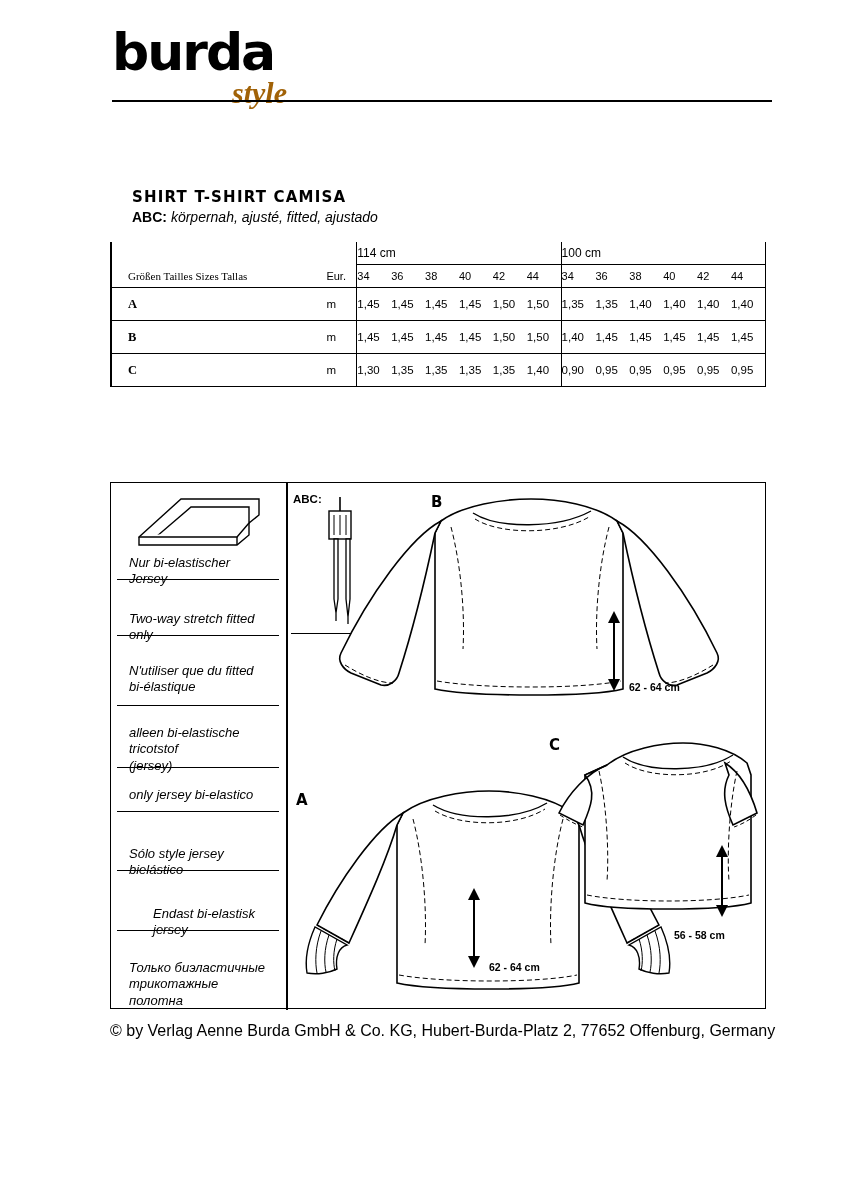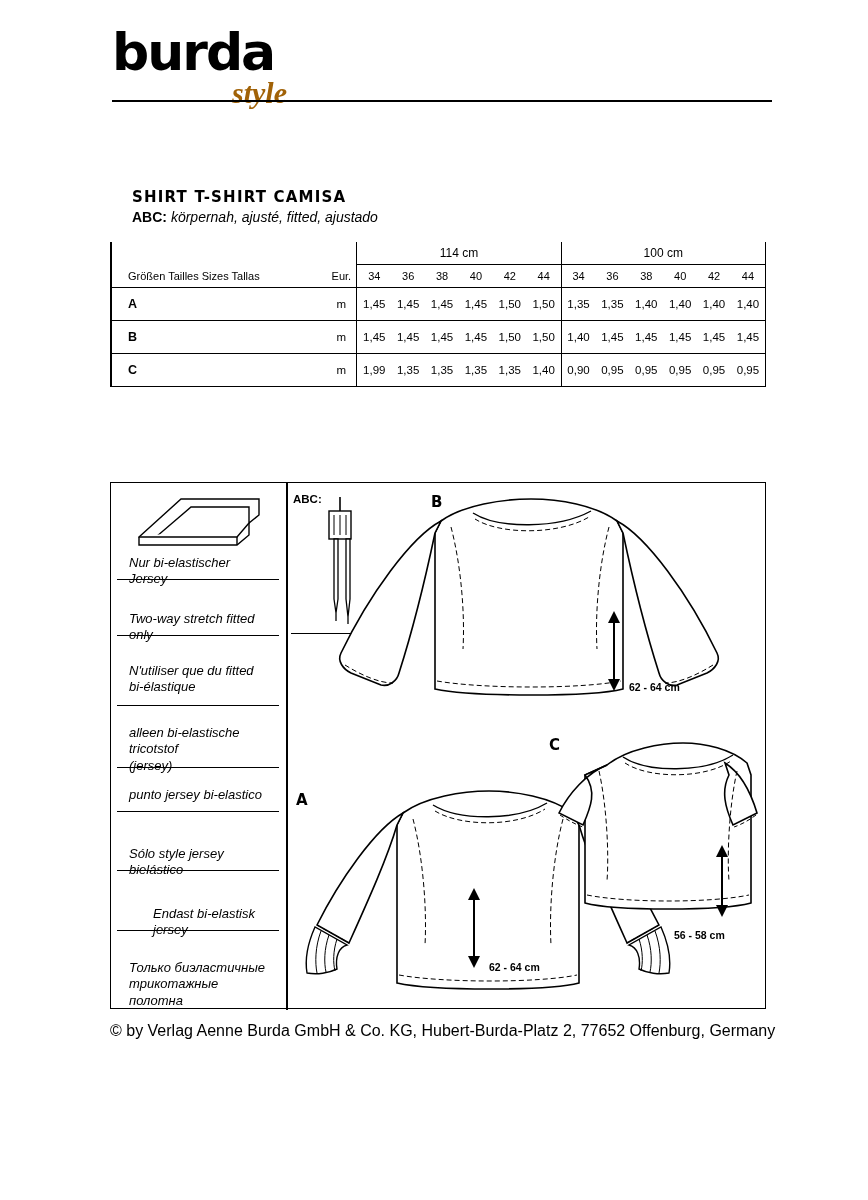--- a/index.html
+++ b/index.html
@@ -94,33 +94,33 @@
     top: 242px;
     width: 656px;
   }
   table.sizes {
     border-collapse: collapse;
     width: 656px;
     font-size: 11px;
   }
   table.sizes td, table.sizes th {
     padding: 0;
-    text-align: center;
+    text-align: left;
     font-weight: normal;
   }
   .lbl-col { width: 200px; text-align: left !important; padding-left: 16px !important; }
   .unit-col { width: 30px; }
   .num-col { width: 34px; }
   .hdr-row td { height: 22px; font-weight: bold; font-size: 12px; }
   .sizes-row td { height: 22px; font-weight: bold; font-size: 11px; }
   .data-row td { height: 32px; font-size: 11.5px; }
   .data-row td.lbl-col { font-weight: bold; font-size: 12.5px; }
   .bb { border-bottom: 1.4px solid #000; }
   .bb-thin { border-bottom: 1px solid #000; }
-  .bl-thick { border-left: 2.5px solid #000; }
+  .bl-thick { border-left: 2.5px solid #000; font-family: Liberation Serif, serif; }
   .bl { border-left: 1.2px solid #000; }
   .br { border-right: 1.2px solid #000; }
 
   
   .panel {
     position: absolute;
     left: 110px;
     top: 482px;
     width: 656px;
     height: 527px;
@@ -283,21 +283,21 @@
         <td class="num-col bb-thin">1,45</td>
         <td class="num-col bb-thin">1,45</td>
         <td class="num-col bb-thin">1,45</td>
         <td class="num-col bb-thin">1,45</td>
         <td class="num-col bb-thin br">1,45</td>
       </tr>
 
       <tr class="data-row">
         <td class="lbl-col bl-thick bb">C</td>
         <td class="unit-col bb">m</td>
-        <td class="num-col bl bb">1,99</td>
+        <td class="num-col bl bb">1,30</td>
         <td class="num-col bb">1,35</td>
         <td class="num-col bb">1,35</td>
         <td class="num-col bb">1,35</td>
         <td class="num-col bb">1,35</td>
         <td class="num-col bb">1,40</td>
         <td class="num-col bl bb">0,90</td>
         <td class="num-col bb">0,95</td>
         <td class="num-col bb">0,95</td>
         <td class="num-col bb">0,95</td>
         <td class="num-col bb">0,95</td>
@@ -327,21 +327,21 @@
       <div class="note-sep" style="top:152px;"></div>
 
       <div class="note-line" style="top:180px; white-space:pre-line;">N'utiliser que du fitted
 bi-élastique</div>
       <div class="note-sep" style="top:222px;"></div>
 
       <div class="note-line" style="top:242px; white-space:pre-line;">alleen bi-elastische tricotstof
 (jersey)</div>
       <div class="note-sep" style="top:284px;"></div>
 
-      <div class="note-line" style="top:304px;">punto jersey bi-elastico</div>
+      <div class="note-line" style="top:304px;">only jersey bi-elastico</div>
       <div class="note-sep" style="top:328px;"></div>
 
       <div class="note-line" style="top:363px;">Sólo style jersey bielástico</div>
       <div class="note-sep" style="top:387px;"></div>
 
       <div class="note-line" style="top:423px;margin-left:24px;">Endast bi-elastisk jersey</div>
       <div class="note-sep" style="top:447px;"></div>
 
       <div class="note-line" style="top:477px; white-space:pre-line;">Только биэластичные
 трикотажные полотна</div>

